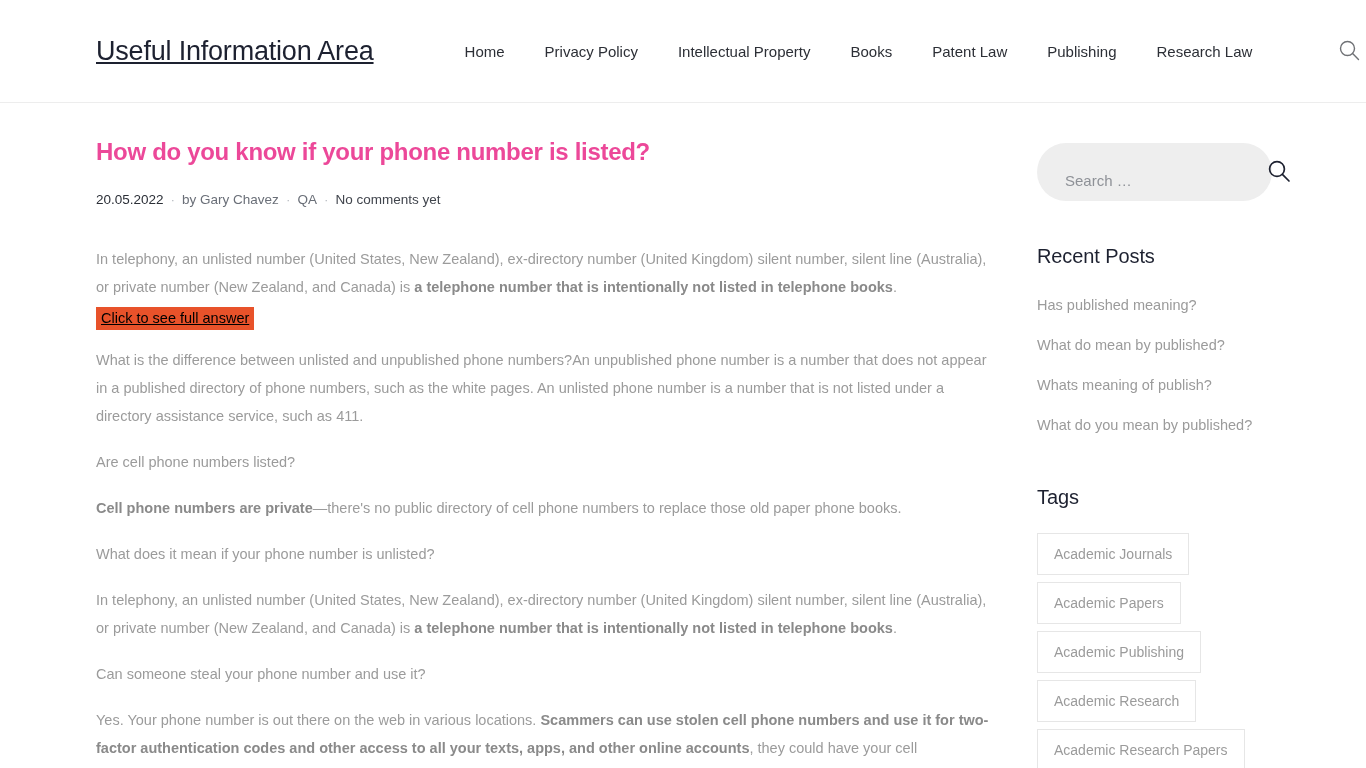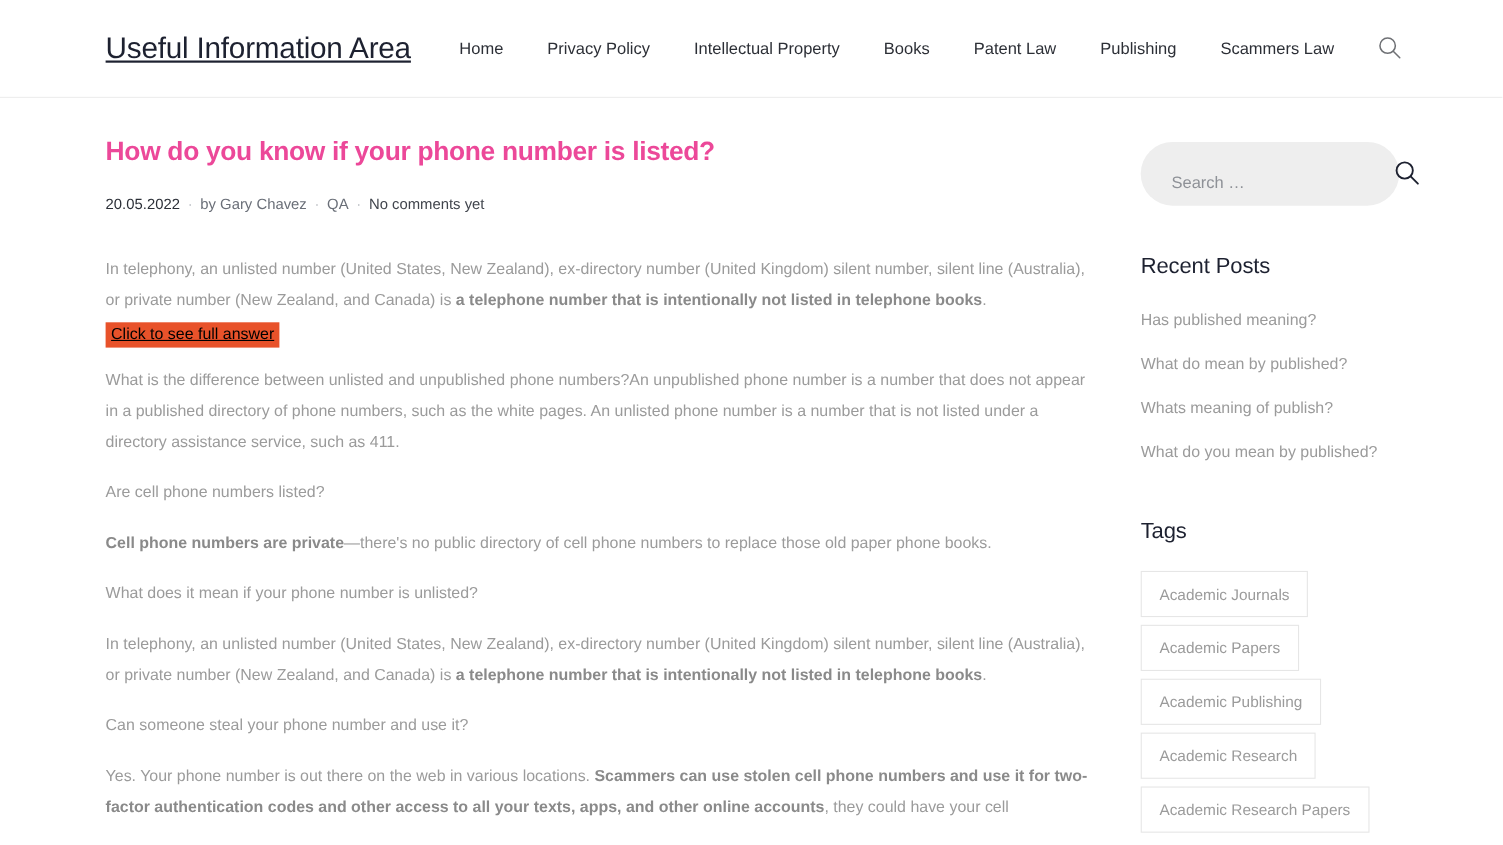--- a/index.html
+++ b/index.html
@@ -10,26 +10,27 @@
     width: 1366px;
     height: 768px;
     overflow: hidden;
     background: #ffffff;
     font-family: "Liberation Sans", sans-serif;
     -webkit-font-smoothing: antialiased;
   }
 
   
   .site-header {
-    height: 89px;
+    height: 103px;
     border-bottom: 1px solid #ededed;
     display: flex;
     align-items: center;
     padding: 0 96px;
     background: #fff;
+    gap: 47px;
   }
   .site-title {
     font-size: 27px;
     color: #1d2130;
     font-weight: 400;
     letter-spacing: -0.2px;
     white-space: nowrap;
     margin-right: 24px;
   }
   .main-nav {
@@ -175,21 +176,21 @@
 
 <header class="site-header">
   <a class="site-title" href="#">Useful Information Area</a>
   <nav class="main-nav">
     <a class="nav-link" href="#">Home</a>
     <a class="nav-link" href="#">Privacy Policy</a>
     <a class="nav-link" href="#">Intellectual Property</a>
     <a class="nav-link" href="#">Books</a>
     <a class="nav-link" href="#">Patent Law</a>
     <a class="nav-link" href="#">Publishing</a>
-    <a class="nav-link" href="#">Scammers Law</a>
+    <a class="nav-link" href="#">Research Law</a>
   </nav>
   <button class="header-search-btn">
     <span>
       <svg width="24" height="24" viewBox="0 0 24 24" fill="none" stroke="currentColor" stroke-width="1.4">
         <circle cx="10.5" cy="10.5" r="7"></circle>
         <line x1="15.6" y1="15.6" x2="21.5" y2="21.5" stroke-linecap="round"></line>
       </svg>
     </span>
   </button>
 </header>

